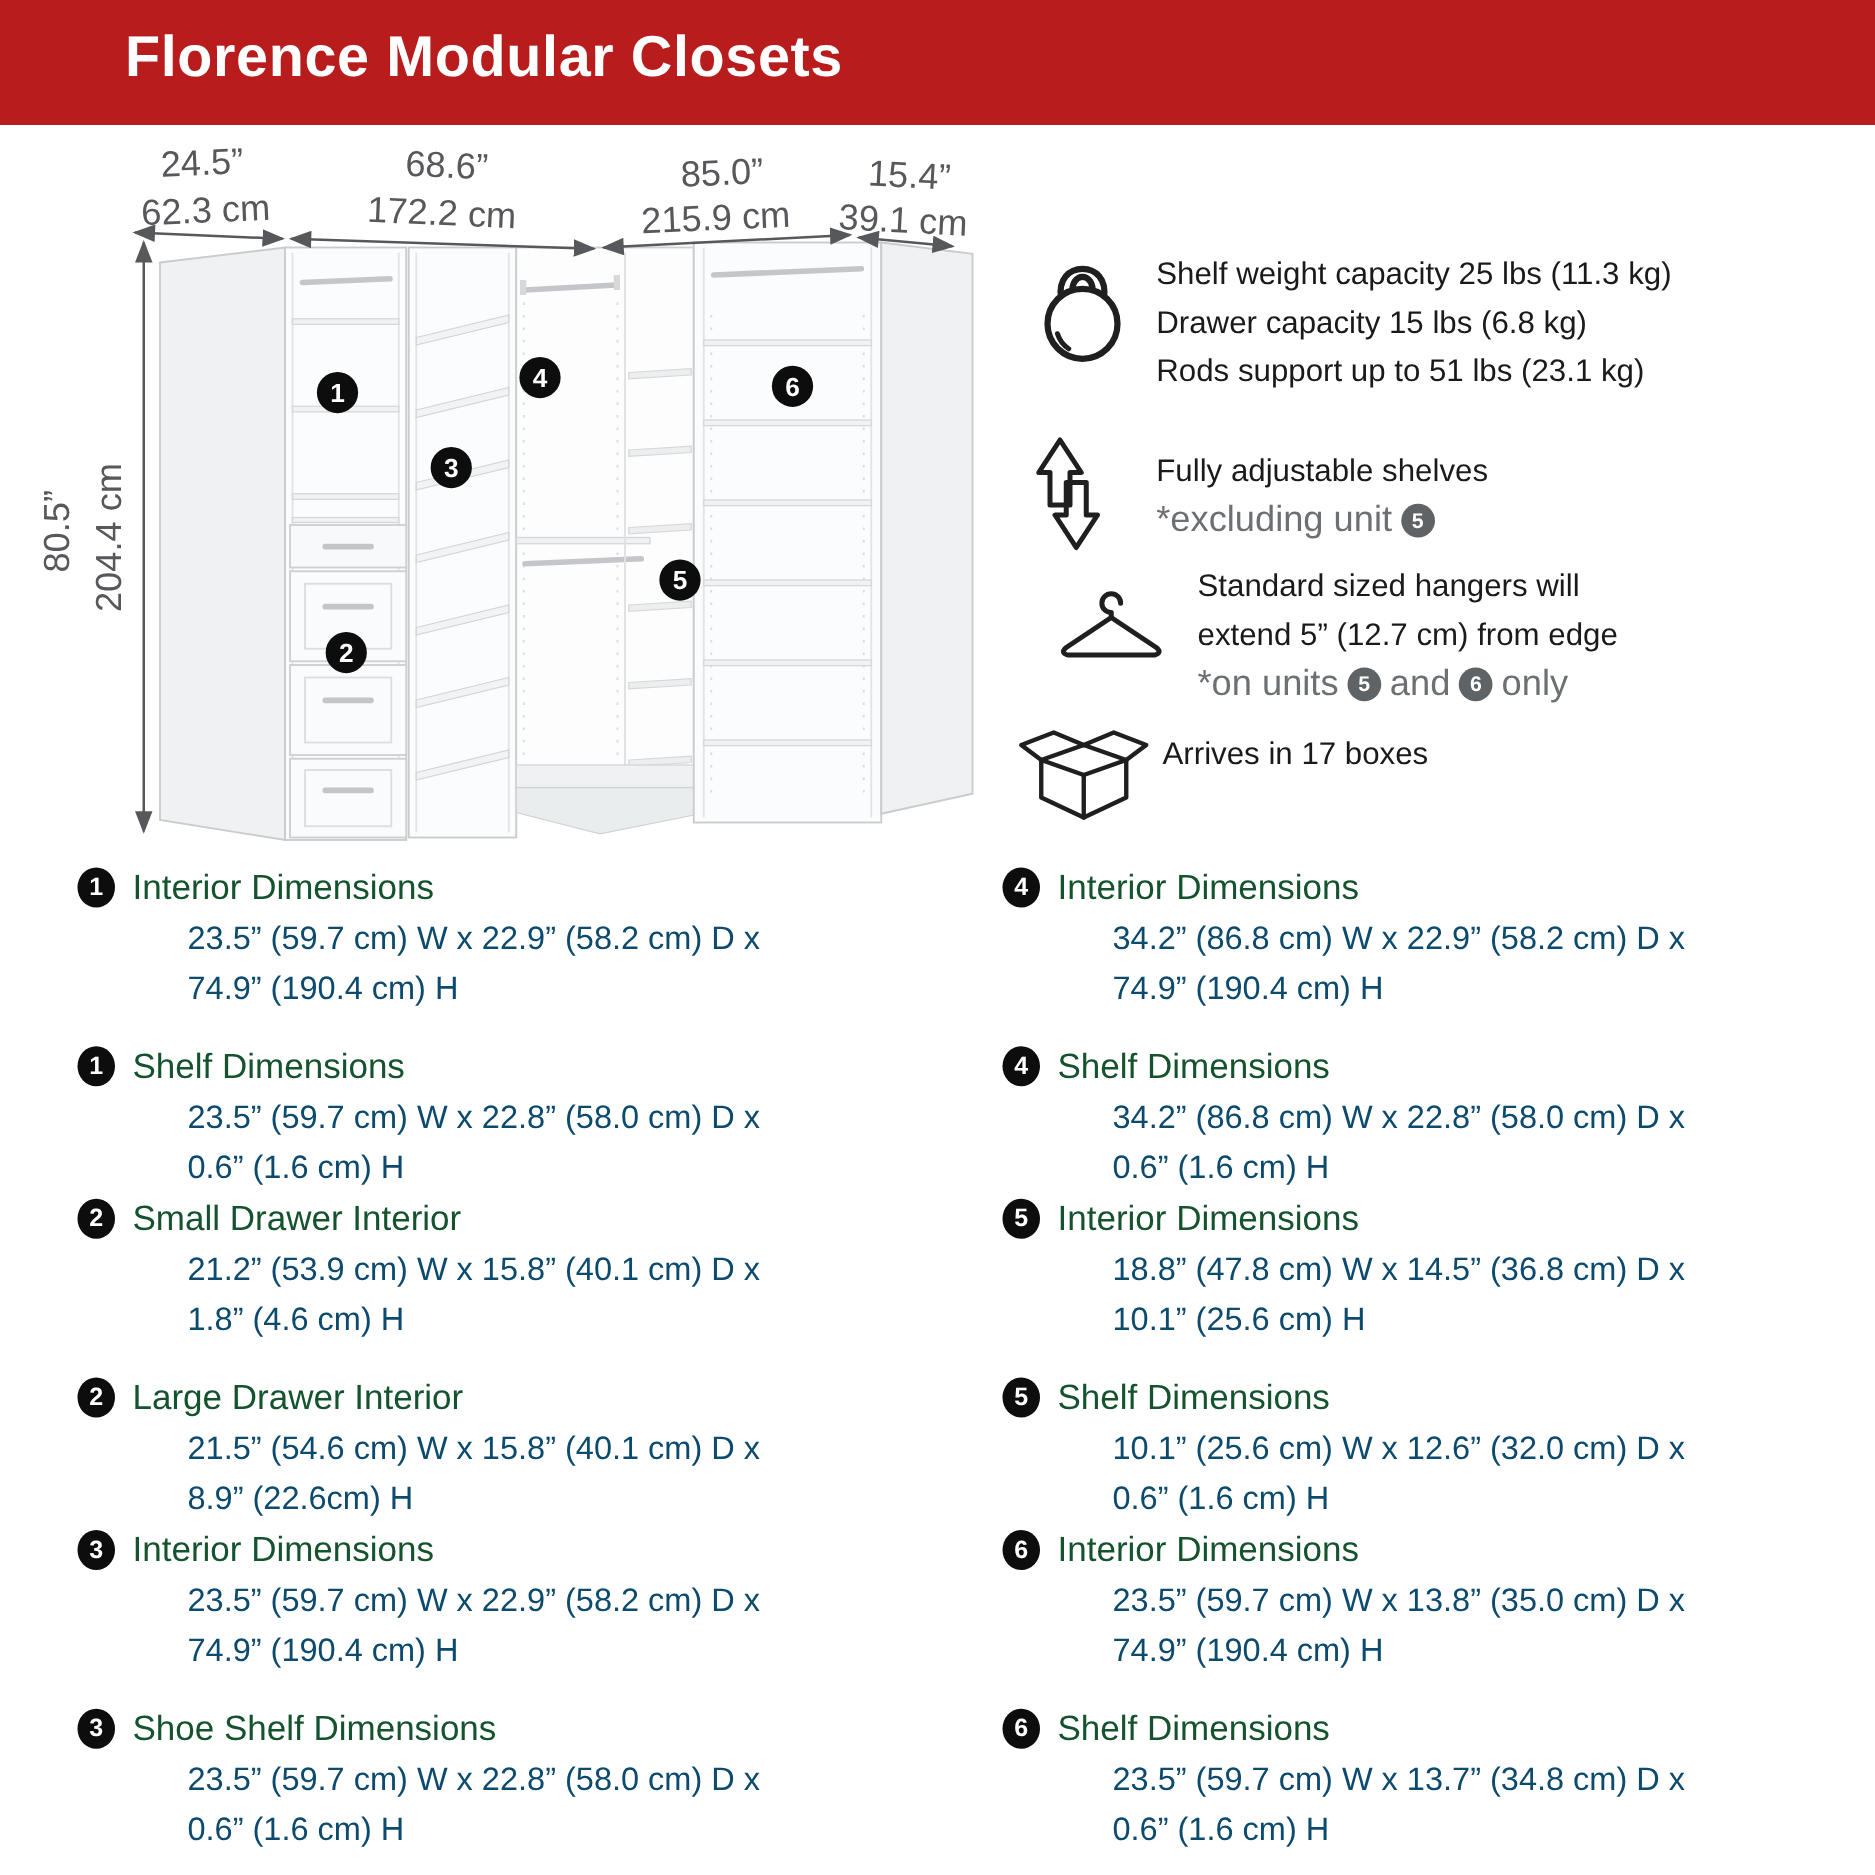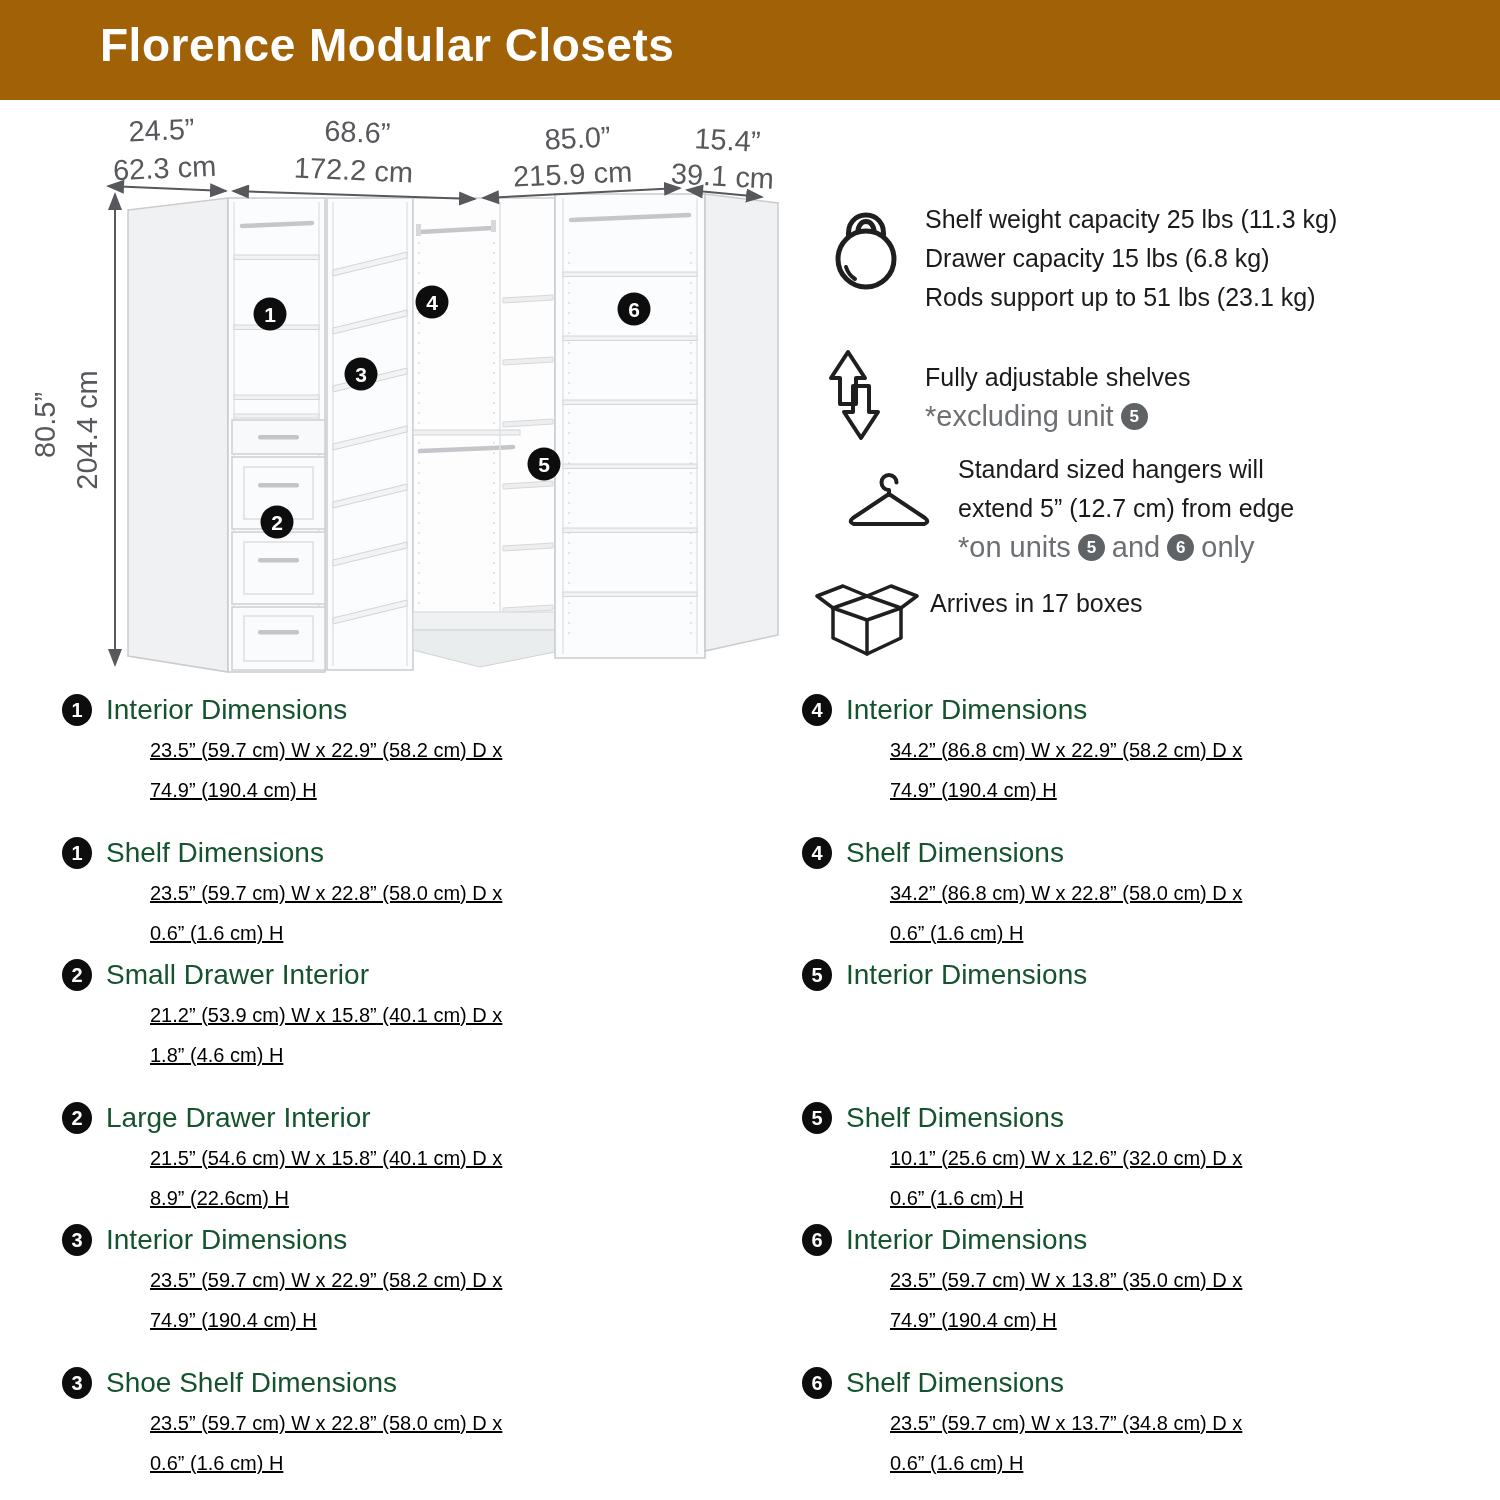--- a/index.html
+++ b/index.html
@@ -1,19 +1,19 @@
 <!DOCTYPE html>
 <html><head>
 <meta charset="utf-8">
 <style>
   html,body{margin:0;padding:0;background:#fff;}
   .page{position:relative;width:1500px;height:1500px;background:#ffffff;overflow:hidden;
         font-family:"Liberation Sans",sans-serif;}
   
-  .header{position:absolute;left:0;top:0;width:1500px;height:100px;background:#a16207;}
+  .header{position:absolute;left:0;top:0;width:1500px;height:100px;background:#b91c1c;}
   .header .title{margin:0;padding:22px 0 0 100px;font-size:46px;font-weight:600;
         color:#ffffff;letter-spacing:.5px;line-height:1;}
   
   .diagram{position:absolute;left:20px;top:102px;width:780px;height:590px;}
   .diagram text{font-family:"Liberation Sans",sans-serif;}
   .dim-label{font-size:29px;fill:#57585b;}
   .badge-num{font-size:21px;font-weight:700;fill:#ffffff;}
   
   .features{position:absolute;left:815px;top:192px;width:680px;height:480px;}
   .feat-icon{position:absolute;}
@@ -27,22 +27,22 @@
   
   .specs{position:absolute;left:0;top:690px;width:1500px;height:810px;}
   .spec-col{position:absolute;top:0;height:810px;}
   .spec-col.left{left:62px;width:700px;}
   .spec-col.right{left:802px;width:698px;}
   .spec-item{position:absolute;left:0;padding-left:44px;}
   .spec-badge{position:absolute;left:0;top:4px;width:30px;height:32px;border-radius:50%;
              background:#0d0d0d;color:#fff;font-size:20px;font-weight:700;
              display:flex;align-items:center;justify-content:center;}
   .spec-title{font-size:28px;font-weight:400;color:#14532d;line-height:40px;white-space:nowrap;}
-  .spec-dims{margin-left:44px;font-size:20px;font-weight:400;color:#000000;
-             line-height:40px;white-space:nowrap;text-decoration:underline;}
+  .spec-dims{margin-left:44px;font-size:26px;font-weight:400;color:#0c4a6e;
+             line-height:40px;white-space:nowrap;}
   .icon-stroke{fill:none;stroke:#1f1f1f;stroke-linecap:round;stroke-linejoin:round;}
 </style>
 </head>
 <body>
 
 <div class="page">
 
   <div class="header">
     <h1 class="title">Florence Modular Closets</h1>
   </div>
@@ -317,20 +317,24 @@
         <span class="spec-badge">4</span>
         <div class="spec-title">Shelf Dimensions</div>
         <div class="spec-dims">
           <div>34.2” (86.8 cm) W x 22.8” (58.0 cm) D x</div>
             <div>0.6” (1.6 cm) H</div>
         </div>
       </div>
       <div class="spec-item" style="top:265px">
         <span class="spec-badge">5</span>
         <div class="spec-title">Interior Dimensions</div>
+        <div class="spec-dims">
+          <div>18.8” (47.8 cm) W x 14.5” (36.8 cm) D x</div>
+            <div>10.1” (25.6 cm) H</div>
+        </div>
       </div>
       <div class="spec-item" style="top:408px">
         <span class="spec-badge">5</span>
         <div class="spec-title">Shelf Dimensions</div>
         <div class="spec-dims">
           <div>10.1” (25.6 cm) W x 12.6” (32.0 cm) D x</div>
             <div>0.6” (1.6 cm) H</div>
         </div>
       </div>
       <div class="spec-item" style="top:530px">

